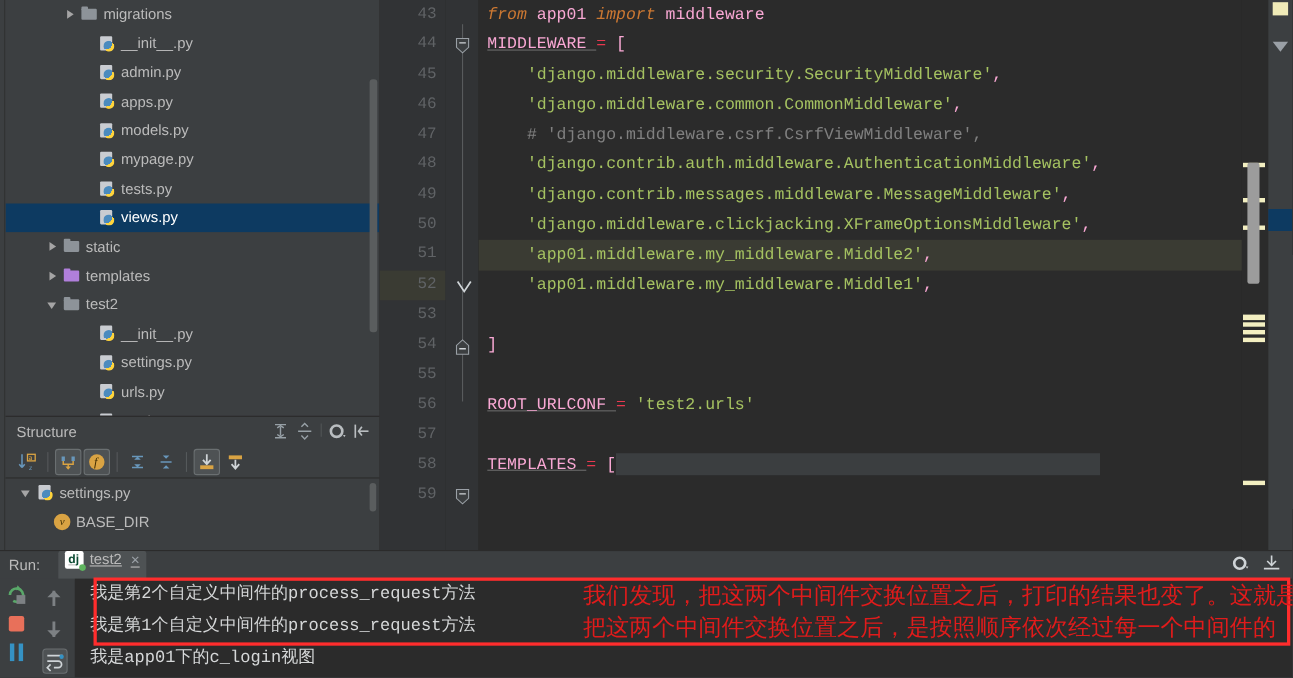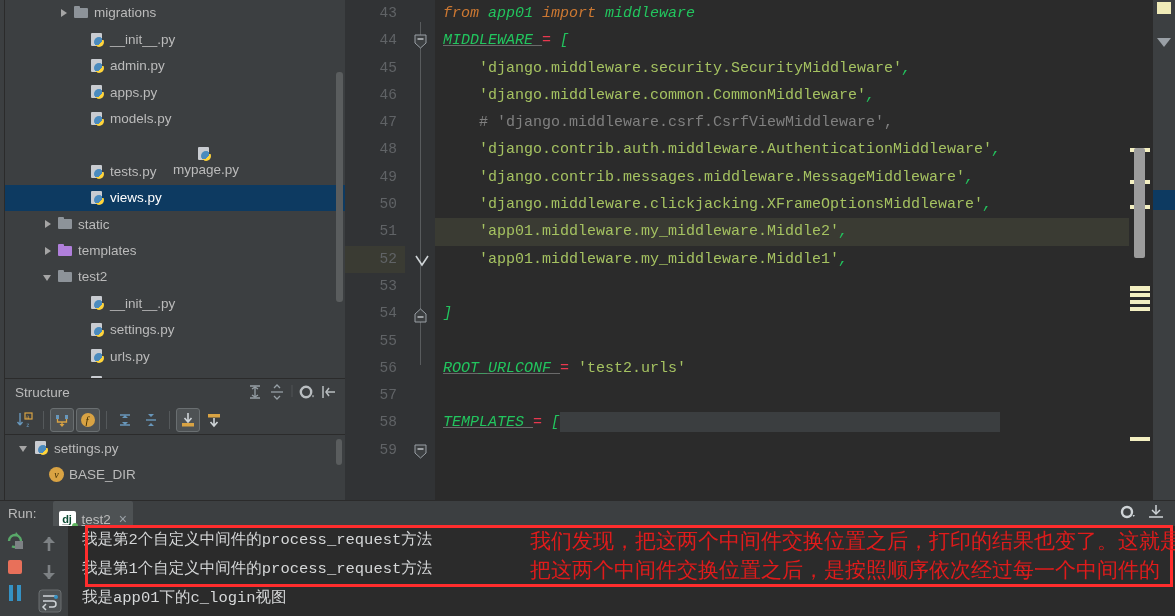--- a/index.html
+++ b/index.html
@@ -126,21 +126,21 @@
     overflow: hidden;
   }
   .code-line {
     height: 27.3px; line-height: 27.3px; white-space: pre; padding-left: 8px; color: #a9b7c6;
   }
   .code-line.hl { background: #3a3b33; }
   .kw { color: #cc7832; font-style: italic; }
   .str { color: #a5c261; }
   .cmt { color: #808080; }
   .op { color: #e8384f; }
-  .plain { color: #22c55e; font-style: italic; }
+  .plain { color: #f9a8d4; }
   .underline-id { text-decoration: underline; text-decoration-color: #6a6a6a; }
   .line59-sel { background: #3b3e40; }
 
   
   .marker-col {
     width: 24px; flex: 0 0 24px; background: #2b2b2b; position: relative;
   }
   .marker-col .scroll-thumb {
     position: absolute; left: 5px; top: 148px; width: 11px; height: 110px;
     background: #9c9c9c; border-radius: 2px;
@@ -162,21 +162,21 @@
   .rail-dots { position: absolute; left: 6px; top: 8px; color: #6d7275; font-size: 11px; }
 
   
   .run-panel { height: 116px; background: #3c3f41; display: flex; flex-direction: column; }
   .run-header {
     height: 26px; display: flex; align-items: center; padding-left: 8px;
     color: #bbbbbb; font-size: 13.5px; border-top: 1px solid #2b2b2b;
   }
   .run-label { margin-right: 16px; }
   .run-tab {
-    display: flex; align-items: flex-end; gap: 6px; padding: 0 6px; height: 26px;
+    display: flex; align-items: flex-start; gap: 6px; padding: 0 6px; height: 26px;
     background: #4e5254; border-radius: 2px 2px 0 0; text-decoration: underline;
   }
   .dj-icon {
     width: 17px; height: 16px; background: #ffffff; color: #0c4b33;
     font-weight: bold; font-size: 11px; display: flex; align-items: center; justify-content: center;
     border-radius: 2px; font-family: "Liberation Sans", sans-serif; position: relative;
   }
   .dj-icon::after {
     content: ""; position: absolute; right: -2px; bottom: -2px; width: 6px; height: 6px;
     background: #5fb55f; border-radius: 50%;
@@ -246,21 +246,21 @@
           <div class="tree-row" style="padding-left: 68px;">
             <span class="twisty"></span>
             <span class="ico py"></span>
             <span class="tree-label">apps.py</span>
           </div>
           <div class="tree-row" style="padding-left: 68px;">
             <span class="twisty"></span>
             <span class="ico py"></span>
             <span class="tree-label">models.py</span>
           </div>
-          <div class="tree-row" style="padding-left: 68px; flex-direction: column;">
+          <div class="tree-row" style="padding-left: 68px;">
             <span class="twisty"></span>
             <span class="ico py"></span>
             <span class="tree-label">mypage.py</span>
           </div>
           <div class="tree-row" style="padding-left: 68px;">
             <span class="twisty"></span>
             <span class="ico py"></span>
             <span class="tree-label">tests.py</span>
           </div>
           <div class="tree-row selected" style="padding-left: 68px;">

